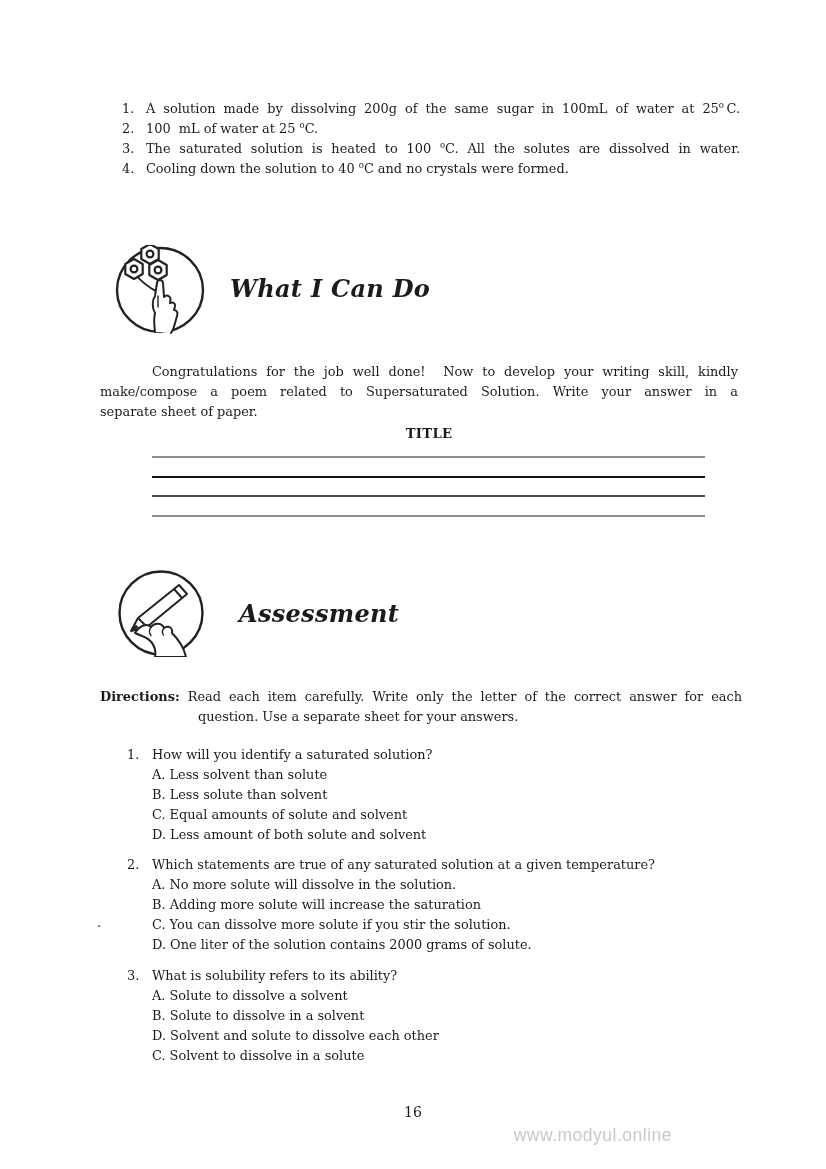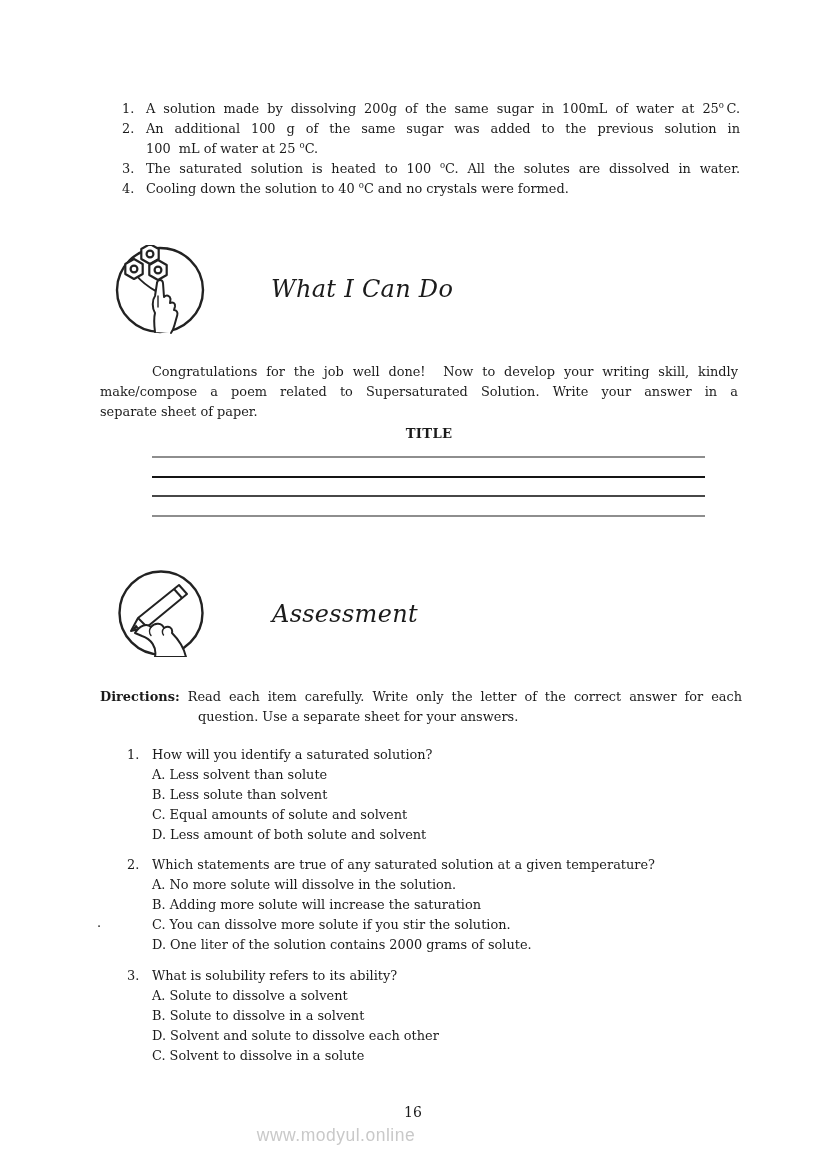--- a/index.html
+++ b/index.html
@@ -22,22 +22,22 @@
   
   .scenario-list{left:122px;top:99px;width:618px;}
   .li-row{display:flex;align-items:flex-start;}
   .li-num{flex:0 0 24px;}
   .li-text{flex:1;min-width:0;}
 
   
   .icon-svg{position:absolute;}
   .section-heading{
     position:absolute;
-    font-size:24px;font-weight:normal;font-style:italic;
-    letter-spacing:0.3px;line-height:28px;white-space:nowrap;margin-left:41px;
+    font-size:24px;font-weight:bold;font-style:italic;
+    letter-spacing:0.3px;line-height:28px;white-space:nowrap;
   }
 
   
   .para{left:100px;top:362px;width:638px;}
   .para .ind{padding-left:52px;}
   .title-label{
     left:110px;top:425px;width:638px;
     text-align:center;font-weight:bold;font-size:13.2px;line-height:18px;
     letter-spacing:0.3px;
   }
@@ -58,38 +58,37 @@
   .q-row{display:flex;align-items:flex-start;}
   .q-num{flex:0 0 25px;}
   .q-text{flex:1;min-width:0;}
   .q-opt{padding-left:25px;}
   .q1{top:745px;} .q2{top:855px;} .q3{top:966px;}
   .stray{left:97px;top:913px;}
 
   
   .page-number{left:0;top:1102px;width:826px;text-align:center;
     font-size:14px;line-height:20px;}
-  .watermark{left:0;top:1124px;width:672px;text-align:center;
+  .watermark{left:0;top:1124px;width:672px;text-align:right;
     font-family:"Liberation Sans","DejaVu Sans",sans-serif;
     font-size:17.5px;line-height:22px;color:#c9c9c9;letter-spacing:0.5px;}
 </style>
 </head>
 <body>
 
 <div class="page">
 
   <div class="abs body-text scenario-list">
     <div class="li-row">
       <span class="li-num">1.</span>
       <span class="li-text jline"><span>A solution made by dissolving 200g of the same sugar in 100mL of water at 25</span><sup class="deg">o</sup><span> C.</span></span>
     </div>
     <div class="li-row">
       <span class="li-num">2.</span>
       <span class="li-text">
-        <span class="line jline">An additional 100 g of the same sugar was added to the previous solution in</span>
         <span class="line"><span>100&nbsp;&nbsp;mL of water at 25 </span><sup class="deg">o</sup><span>C.</span></span>
       </span>
     </div>
     <div class="li-row">
       <span class="li-num">3.</span>
       <span class="li-text jline"><span>The saturated solution is heated to 100 </span><sup class="deg">o</sup><span>C. All the solutes are dissolved in water.</span></span>
     </div>
     <div class="li-row">
       <span class="li-num">4.</span>
       <span class="li-text"><span>Cooling down the solution to 40 </span><sup class="deg">o</sup><span>C and no crystals were formed.</span></span>
@@ -133,21 +132,21 @@
       <polygon points="14,62 21,49 62,16 70,25 30,58"></polygon>
       <line x1="21" y1="49" x2="30" y2="58"></line>
       <line x1="57" y1="20" x2="65" y2="29"></line>
       <path d="M14,62 L19,55.5 L21.5,58.5 Z" fill="#222222" stroke="none"></path>
     </g>
     <path d="M18,64 C23,56 30,54 34,58 C38,53 45,54 47,59 C52,56 56,59 55,64 C62,71 67,79 69,88 L38,88 C40,78 34,70 25,67 Z" fill="#ffffff" stroke="#222222" stroke-width="2" stroke-linejoin="round"></path>
     <path d="M34,58 C32,61 32,64 34,66.5" fill="none" stroke="#222222" stroke-width="1.4" stroke-linecap="round"></path>
     <path d="M47,59 C45,61.5 45,64 46.5,66" fill="none" stroke="#222222" stroke-width="1.4" stroke-linecap="round"></path>
   </svg>
 
-  <div class="section-heading" style="left:231px;top:600px;">Assessment</div>
+  <div class="section-heading" style="left:239px;top:600px;">Assessment</div>
 
   <div class="abs body-text directions">
     <div class="jline">
       <span class="bold">Directions:</span>
       <span>Read each item carefully. Write only the letter of the correct answer for each</span>
     </div>
     <div class="dir-l2">question. Use a separate sheet for your answers.</div>
   </div>
 
   <div class="q-block body-text q1">

